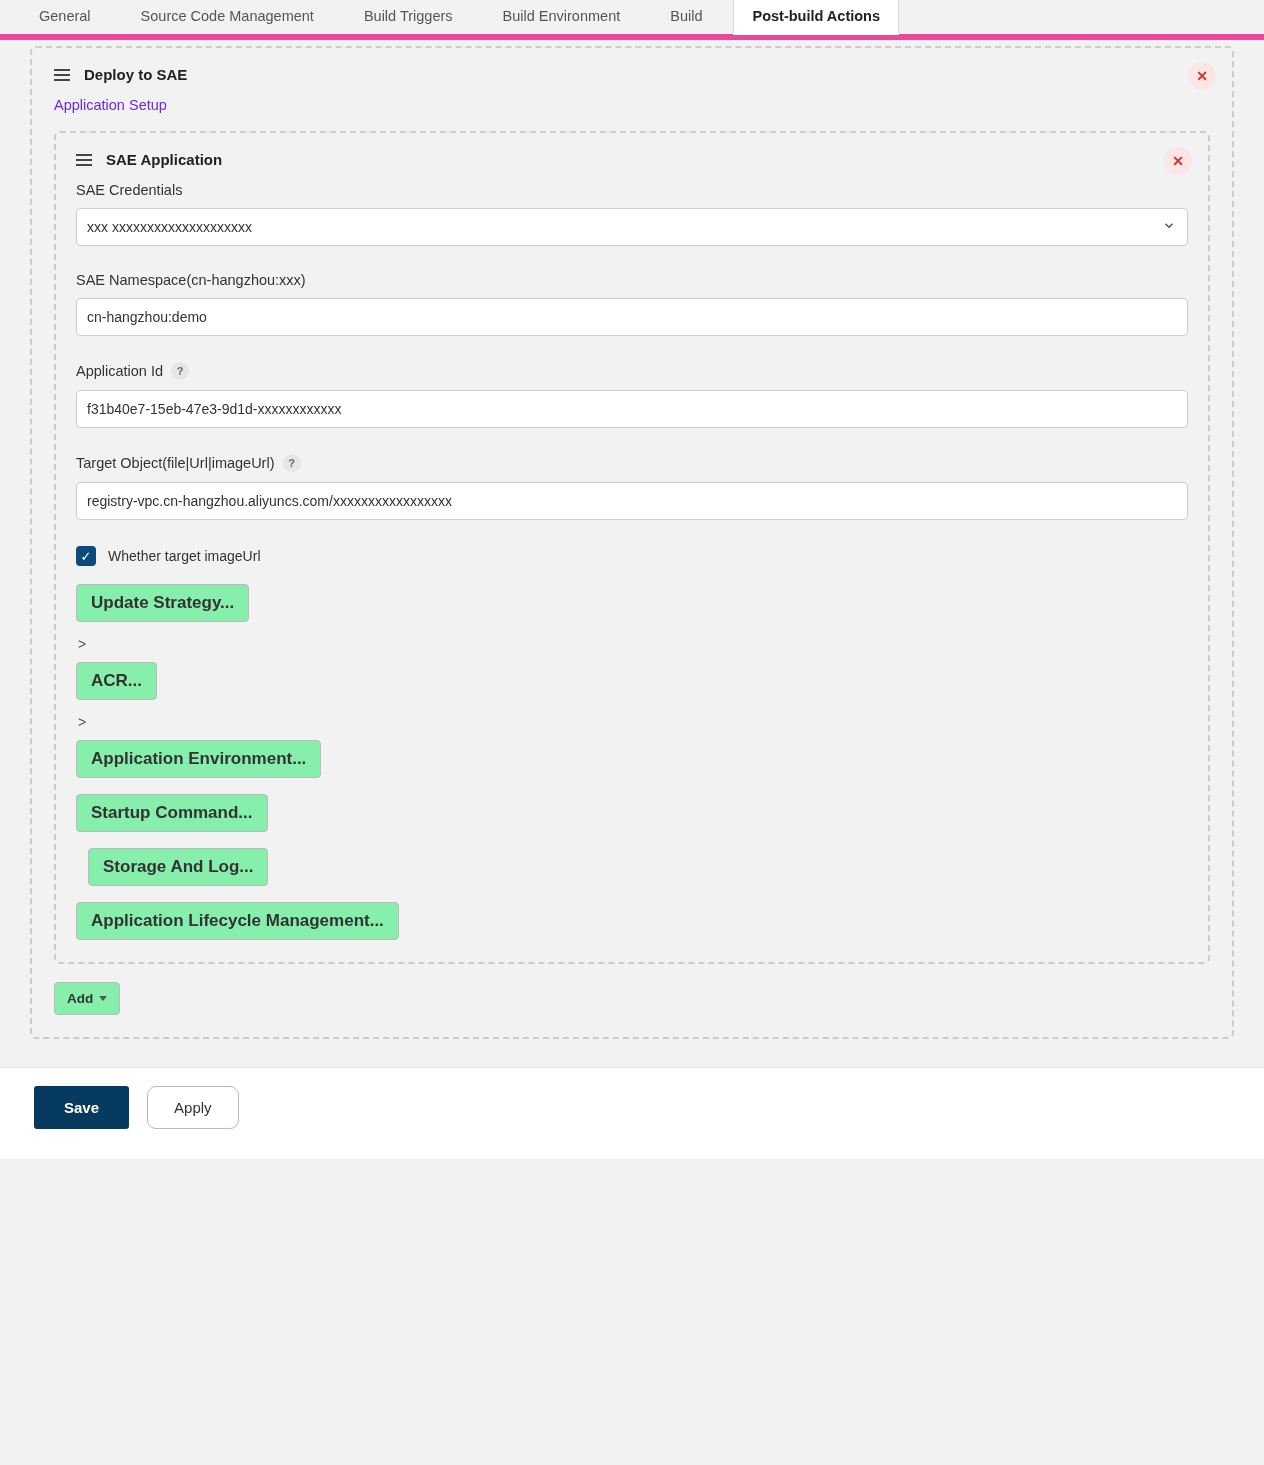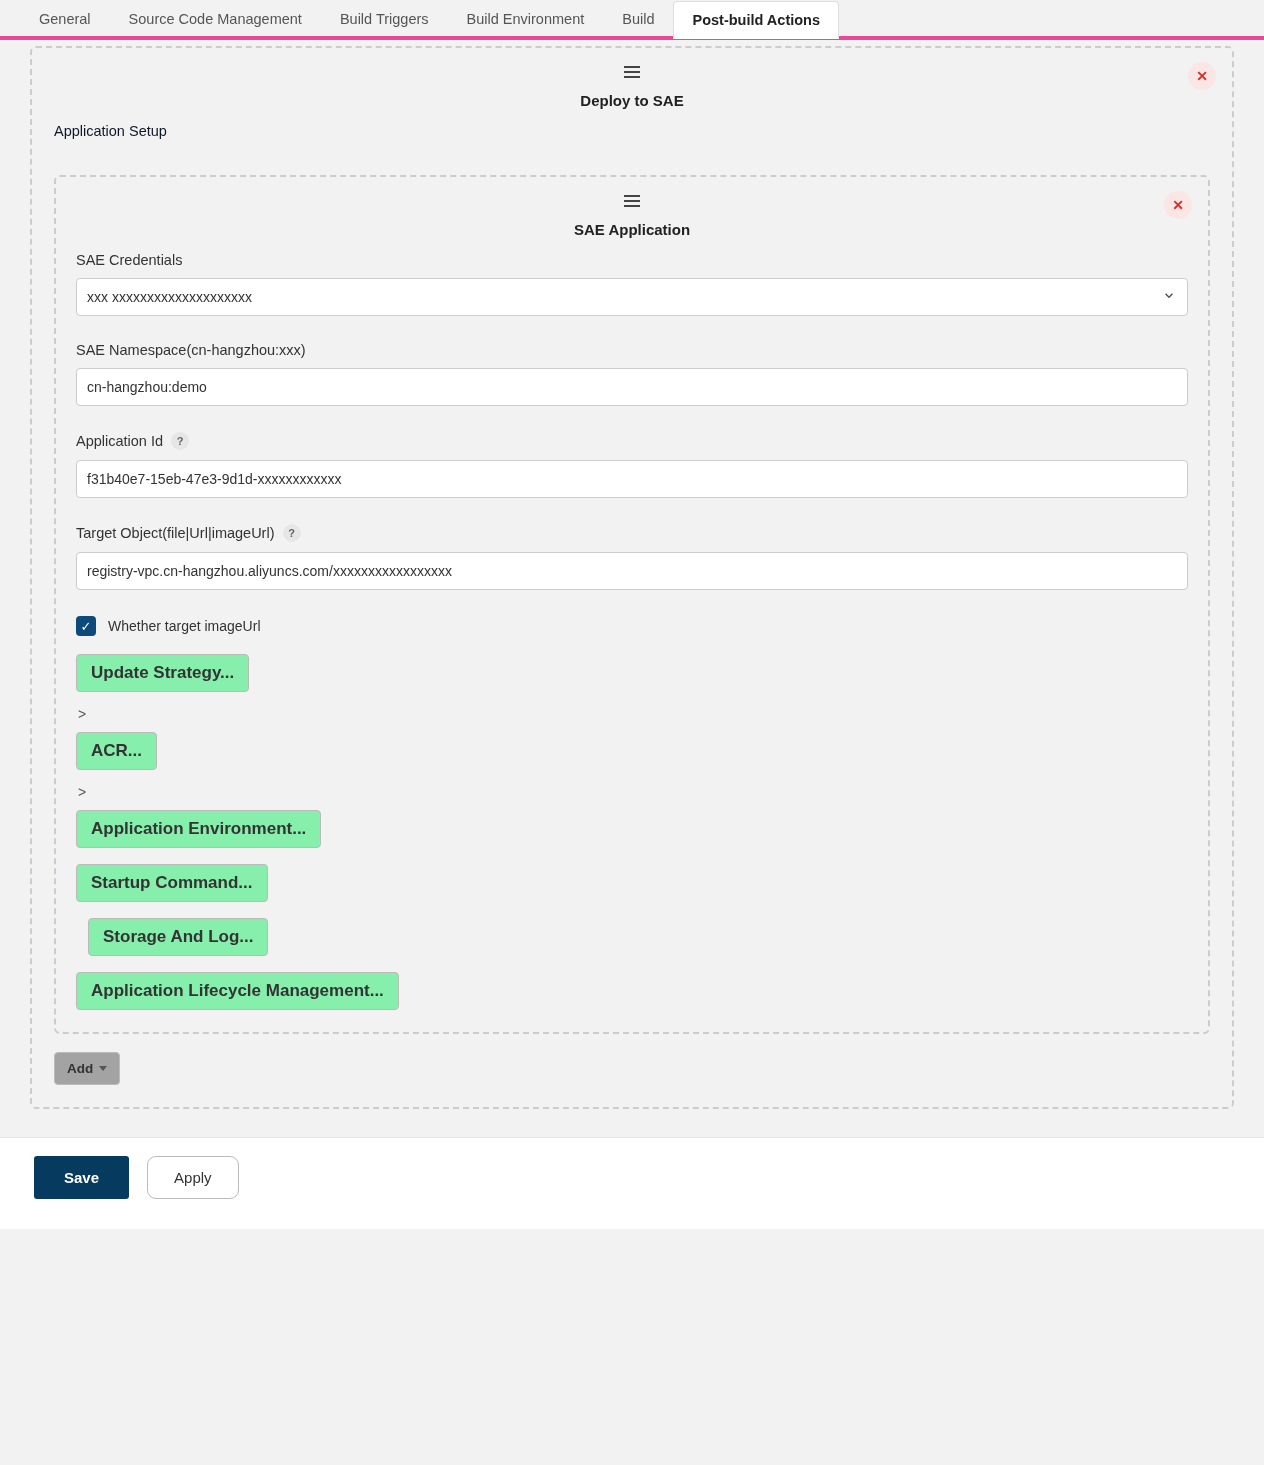--- a/index.html
+++ b/index.html
@@ -6,25 +6,25 @@
   body {
     font-family: "Segoe UI", -apple-system, Arial, sans-serif;
     background: #f2f2f2;
     color: #333;
     font-size: 14px;
     width: 1264px;
   }
   .tabs {
     display: flex;
     background: #f2f2f2;
-    border-bottom: 4px solid #ec4899;
+    border-bottom: 6px solid #ec4899;
     padding: 0 20px;
-    gap: 0;
+    gap: 12px;
     height: 40px;
-    align-items: flex-start;
+    align-items: flex-end;
   }
   .tab {
     padding: 10px 18px;
     color: #555;
     cursor: pointer;
     font-size: 14.5px;
     border: 1px solid transparent;
     border-bottom: none;
   }
   .tab.active {
@@ -46,21 +46,20 @@
     margin: 6px 30px 10px 30px;
     padding: 18px 22px 22px 22px;
     background: transparent;
     position: relative;
   }
   .section-header {
     display: flex;
     align-items: center;
     gap: 14px;
     margin-bottom: 14px;
-    flex-direction: column;
   }
   .drag-handle {
     display: inline-flex;
     flex-direction: column;
     justify-content: center;
     gap: 3px;
     width: 16px;
     cursor: grab;
   }
   .drag-handle span {
@@ -83,23 +82,23 @@
     background: #fbe6e6;
     display: flex;
     align-items: center;
     justify-content: center;
     cursor: pointer;
     color: #d93025;
     font-size: 14px;
     font-weight: bold;
   }
   .sub-label {
-    color: #0f172a;
+    color: #6d28d9;
     font-size: 14.5px;
-    margin-bottom: 36px;
+    margin-bottom: 18px;
   }
   .inner-section {
     border: 2px dashed #ccc;
     border-radius: 6px;
     padding: 18px 20px 22px 20px;
     position: relative;
     margin-top: 6px;
   }
   .form-group { margin-bottom: 26px; }
   .form-group:last-child { margin-bottom: 0; }
@@ -159,21 +158,21 @@
     background: #86efac; cursor: pointer; font-size: 17px; font-weight: 700; color: #333;
   }
   .btn-row { margin-bottom: 14px; }
   .gt { color: #555; margin: 8px 0 10px 2px; }
   .footer-row {
     display: flex; align-items: center; gap: 10px; margin: 14px 30px 0 30px;
   }
   .add-btn {
     display: inline-flex; align-items: center; gap: 6px;
     padding: 8px 12px; border: 1px solid #bbb; border-radius: 4px;
-    background: #a3a3a3; cursor: pointer; font-size: 13.5px; font-weight: 600; color: #333;
+    background: #86efac; cursor: pointer; font-size: 13.5px; font-weight: 600; color: #333;
   }
   .caret-down {
     width: 0; height: 0; border-left: 4px solid transparent; border-right: 4px solid transparent;
     border-top: 5px solid #555;
   }
   .action-bar {
     background: #fff; border-top: 1px solid #e5e5e5;
     padding: 18px 34px 30px 34px; display: flex; gap: 18px; margin-top: 28px;
   }
   .btn-primary {

